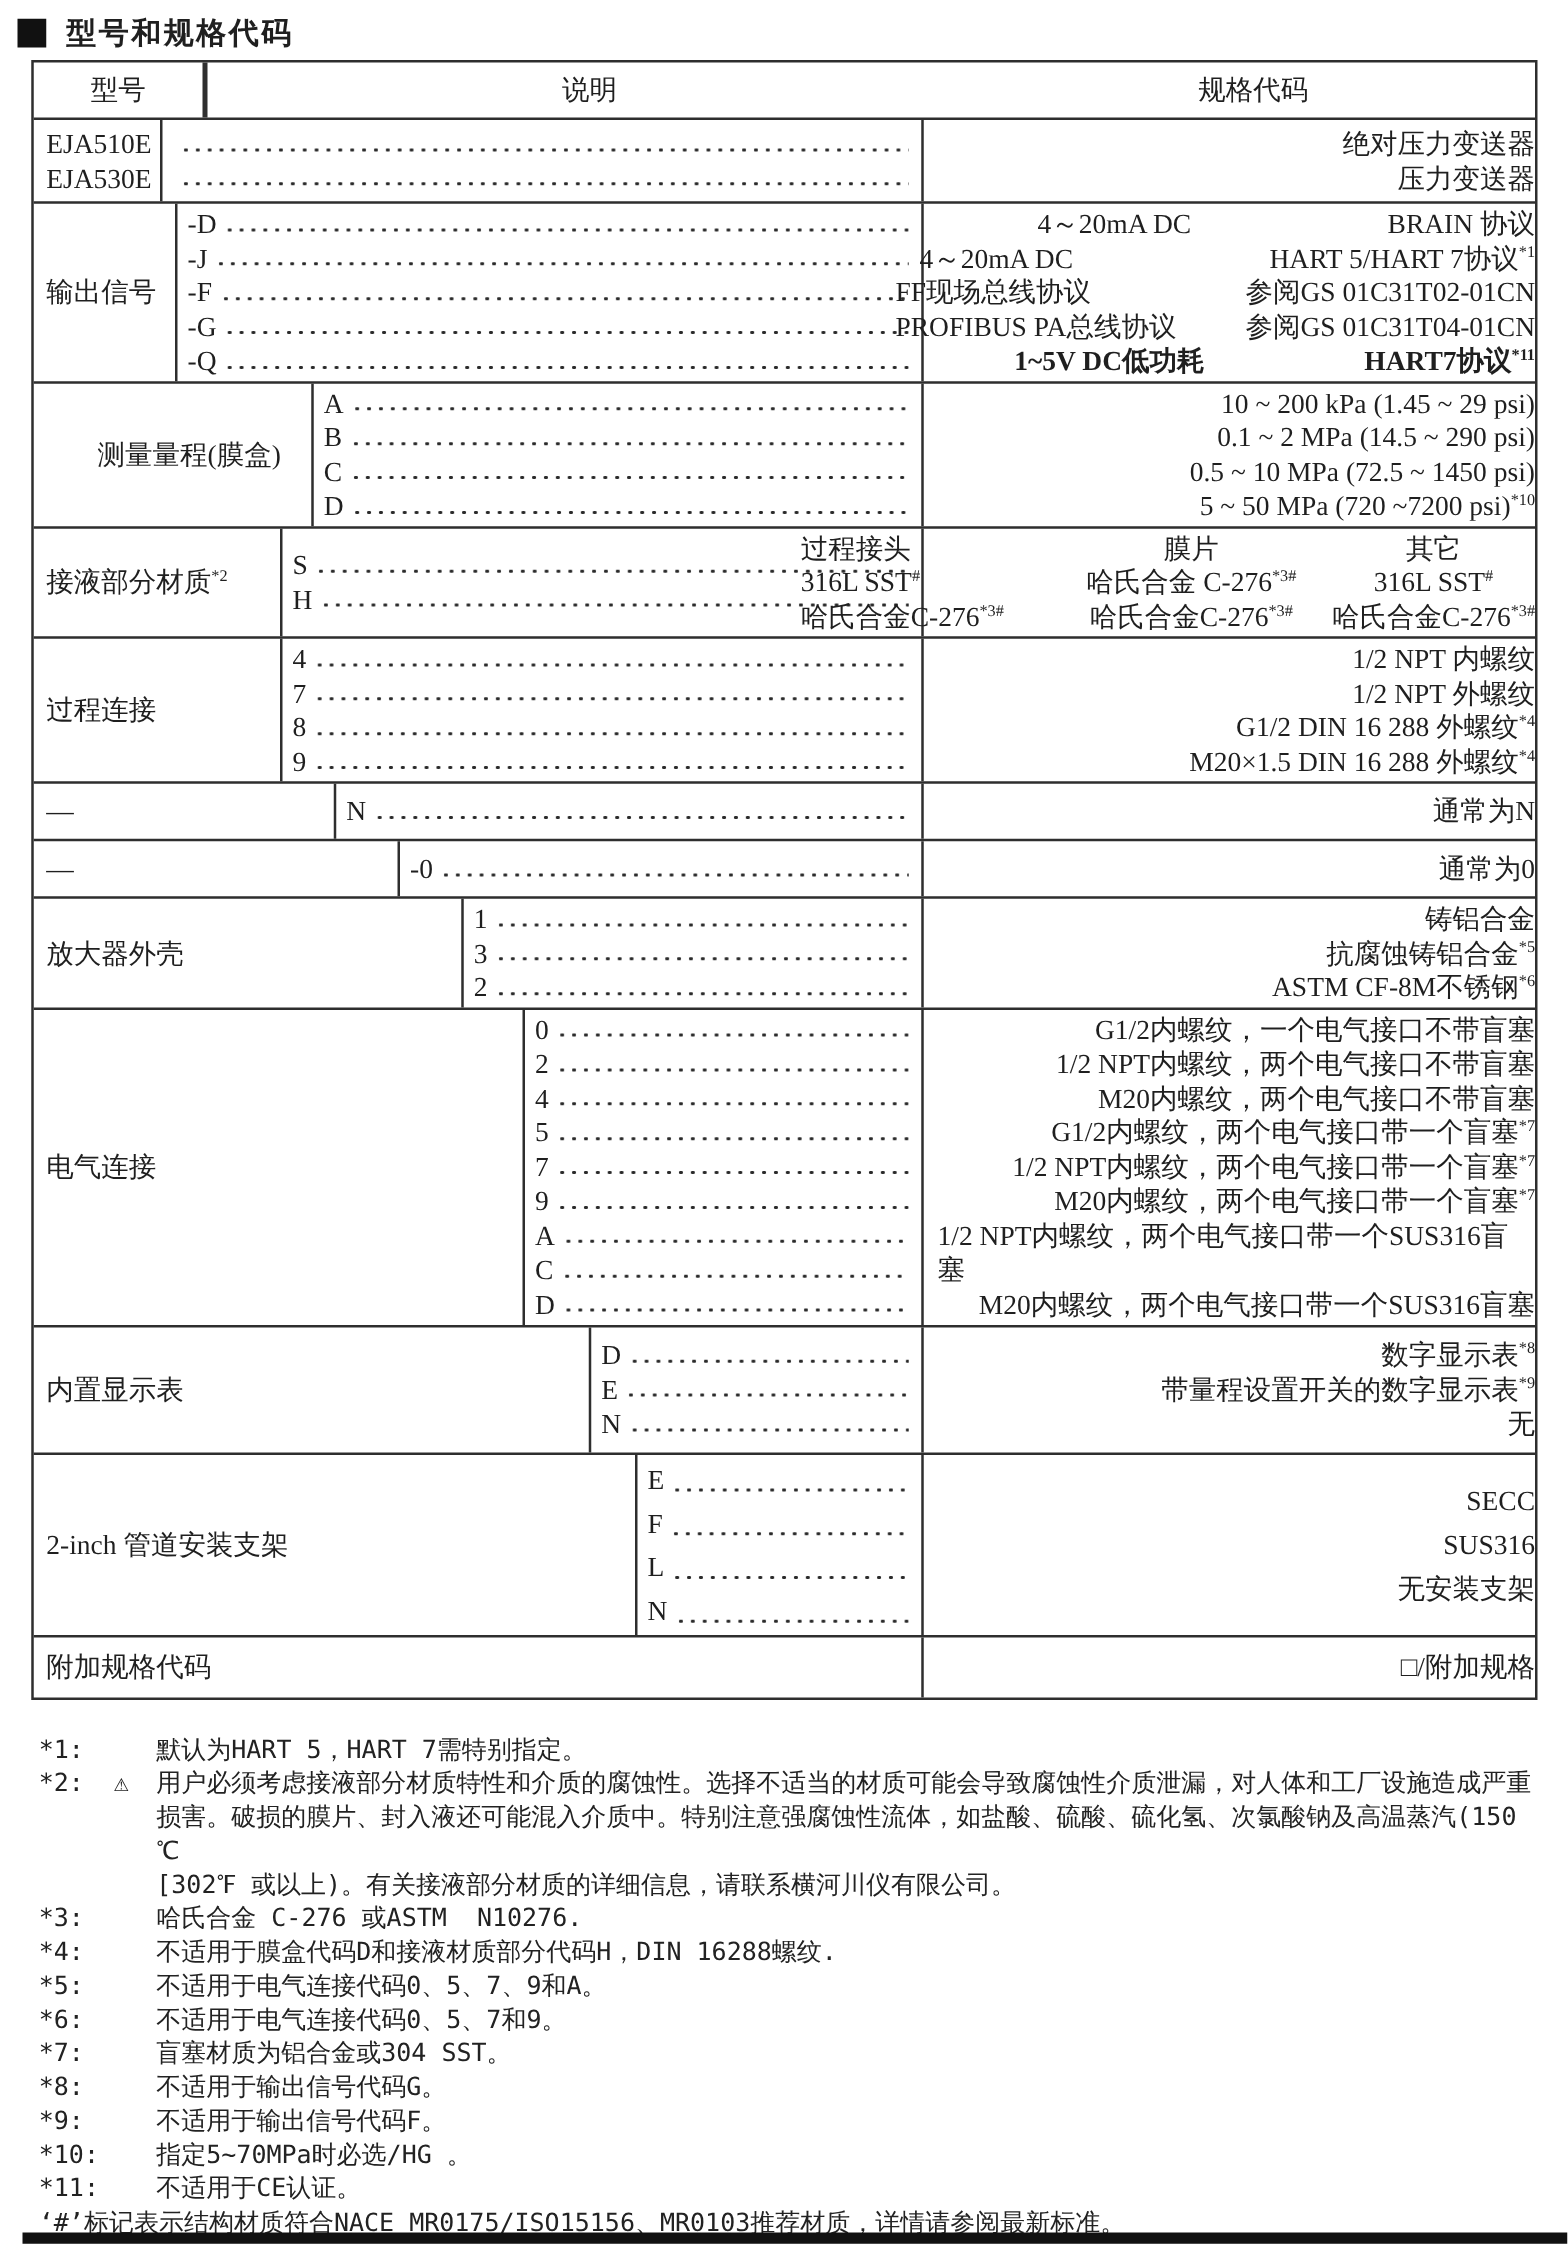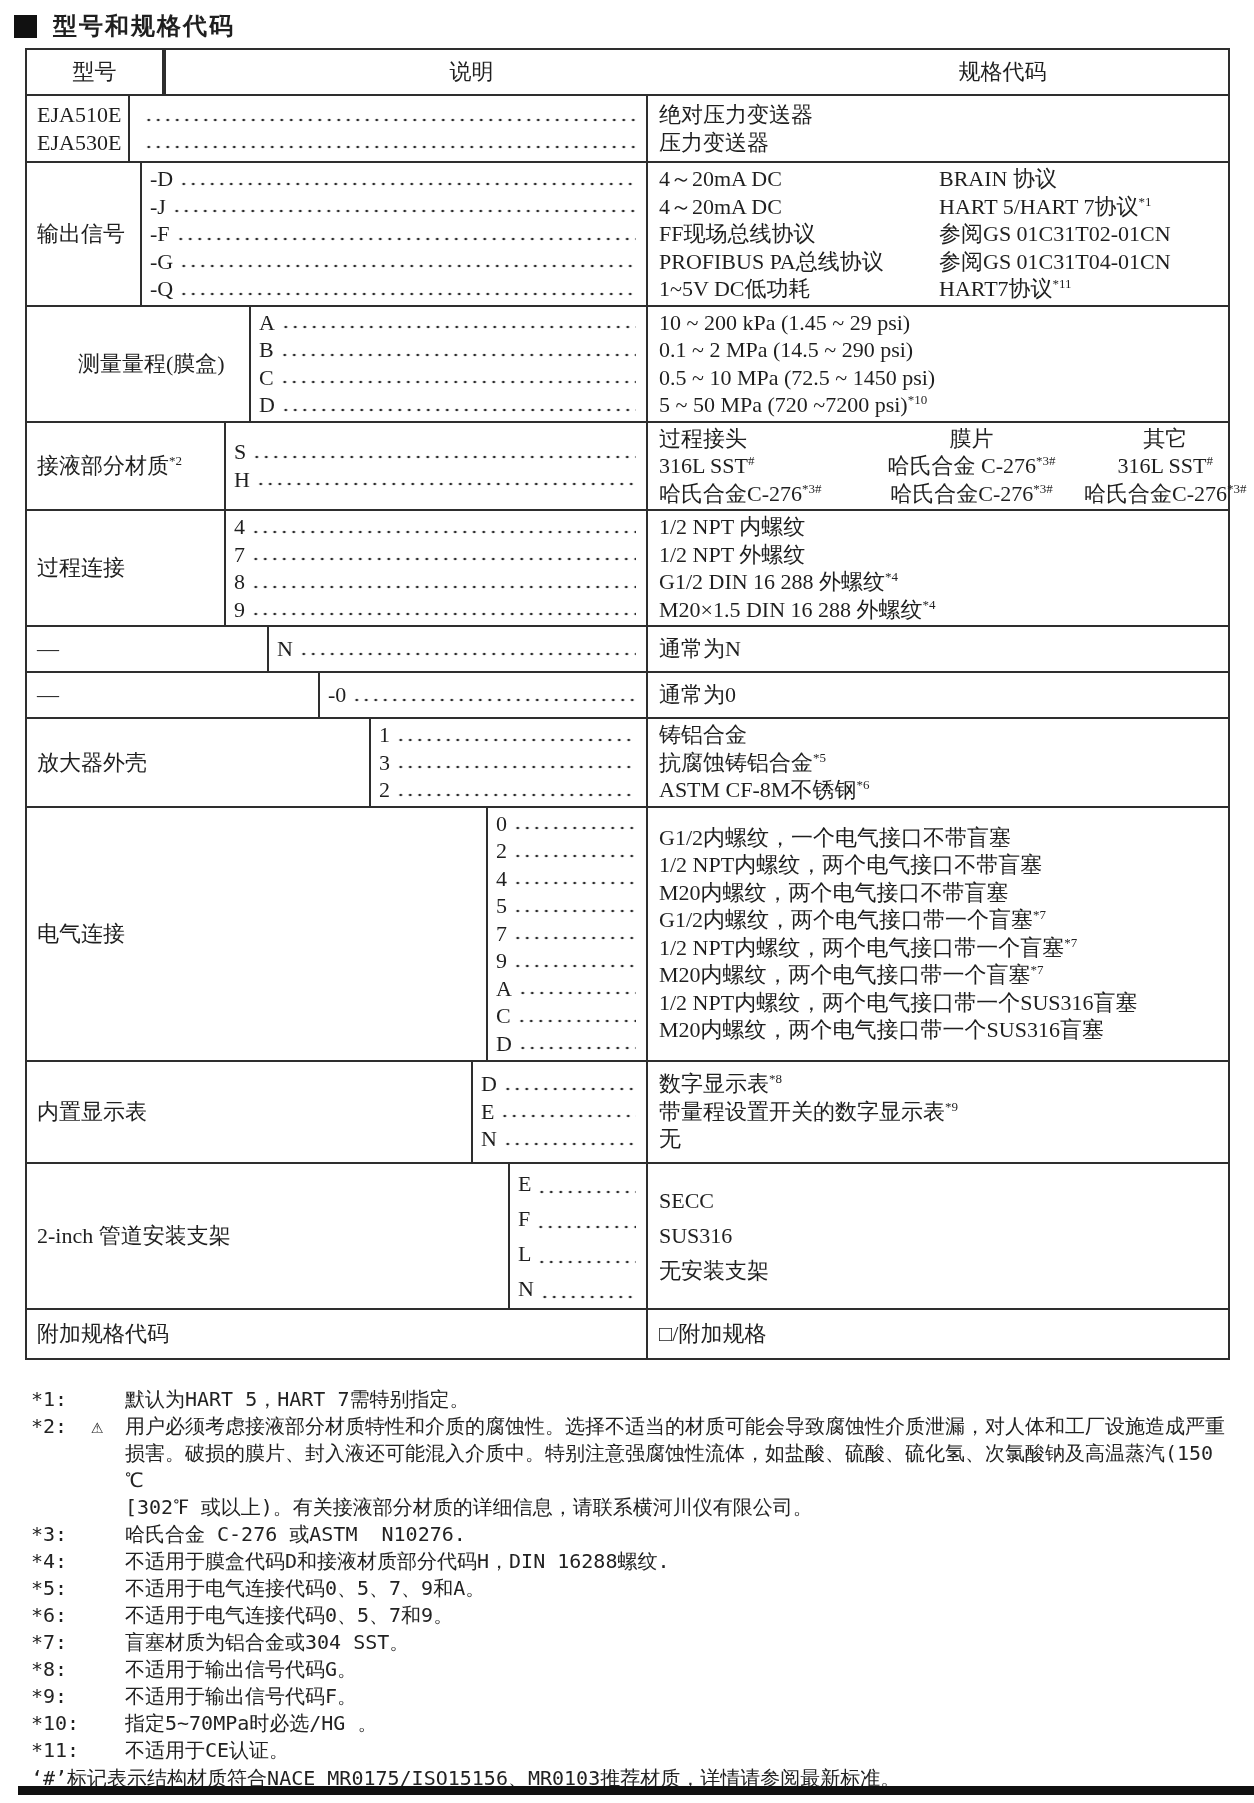--- a/index.html
+++ b/index.html
@@ -30,22 +30,22 @@
     padding:2px 0;
   }
   .code-line{display:flex;}
   .code-letter{padding-left:8px;white-space:pre;}
   .leader{
     flex:1;align-self:flex-end;height:4px;margin:0 10px 7px 6px;
     background-image:radial-gradient(circle,#2b2b2b 1.35px,transparent 1.6px);
     background-size:9.5px 4px;background-repeat:repeat-x;background-position:0 center;
   }
   .t-desc{
-    width:582px;box-sizing:border-box;border-left:2px solid #2e2e2e;flex-shrink:0;
-    display:flex;flex-direction:column;justify-content:center;padding:2px 0 2px 11px;
+    width:491px;box-sizing:border-box;border-left:2px solid #2e2e2e;flex-shrink:0;
+    display:flex;flex-direction:column;justify-content:center;padding:2px 0 2px 11px;align-items:flex-end;
   }
   .desc-line{white-space:pre-wrap;}
   .desc-pair{display:flex;}
   .d-left{width:280px;flex-shrink:0;white-space:pre;}
   .d-right{flex:1;white-space:pre;}
   .mat-grid{display:grid;grid-template-columns:200px 225px 1fr;}
   .mat-cell{white-space:pre;}
   .mat-cell.center{text-align:center;}
   sup{font-size:13px;line-height:0;vertical-align:super;}
   
@@ -141,21 +141,21 @@
           <div class="d-right">HART 5/HART 7协议<sup>*1</sup></div>
         </div>
         <div class="desc-pair" style="line-height: 27.5px;">
           <div class="d-left">FF现场总线协议</div>
           <div class="d-right">参阅GS 01C31T02-01CN</div>
         </div>
         <div class="desc-pair" style="line-height: 27.5px;">
           <div class="d-left">PROFIBUS PA总线协议</div>
           <div class="d-right">参阅GS 01C31T04-01CN</div>
         </div>
-        <div class="desc-pair" style="line-height: 27.5px;">
+        <div class="desc-pair" style="line-height: 27.5px; font-weight: bold;">
           <div class="d-left">1~5V DC低功耗</div>
           <div class="d-right">HART7协议<sup>*11</sup></div>
         </div>
       </div>
     </div>
     <div class="t-row" style="min-height: 112px;">
       <div class="t-label" style="width: 183px; margin-left: 41px;">
         <div class="label-line" style="line-height: 27.5px;">测量量程(膜盒)</div>
       </div>
       <div class="t-codes">
@@ -286,21 +286,21 @@
           <div class="leader"></div>
         </div>
       </div>
       <div class="t-desc">
         <div class="desc-line" style="line-height: 27.5px;">铸铝合金</div>
         <div class="desc-line" style="line-height: 27.5px;">抗腐蚀铸铝合金<sup>*5</sup></div>
         <div class="desc-line" style="line-height: 27.5px;">ASTM CF-8M不锈钢<sup>*6</sup></div>
       </div>
     </div>
     <div class="t-row" style="min-height: 254px;">
-      <div class="t-label" style="width: 461px;">
+      <div class="t-label" style="width: 393px;">
         <div class="label-line" style="line-height: 27.5px;">电气连接</div>
       </div>
       <div class="t-codes">
         <div class="code-line" style="height: 27.5px;">
           <div class="code-letter" style="line-height: 27.5px;">0</div>
           <div class="leader"></div>
         </div>
         <div class="code-line" style="height: 27.5px;">
           <div class="code-letter" style="line-height: 27.5px;">2</div>
           <div class="leader"></div>

